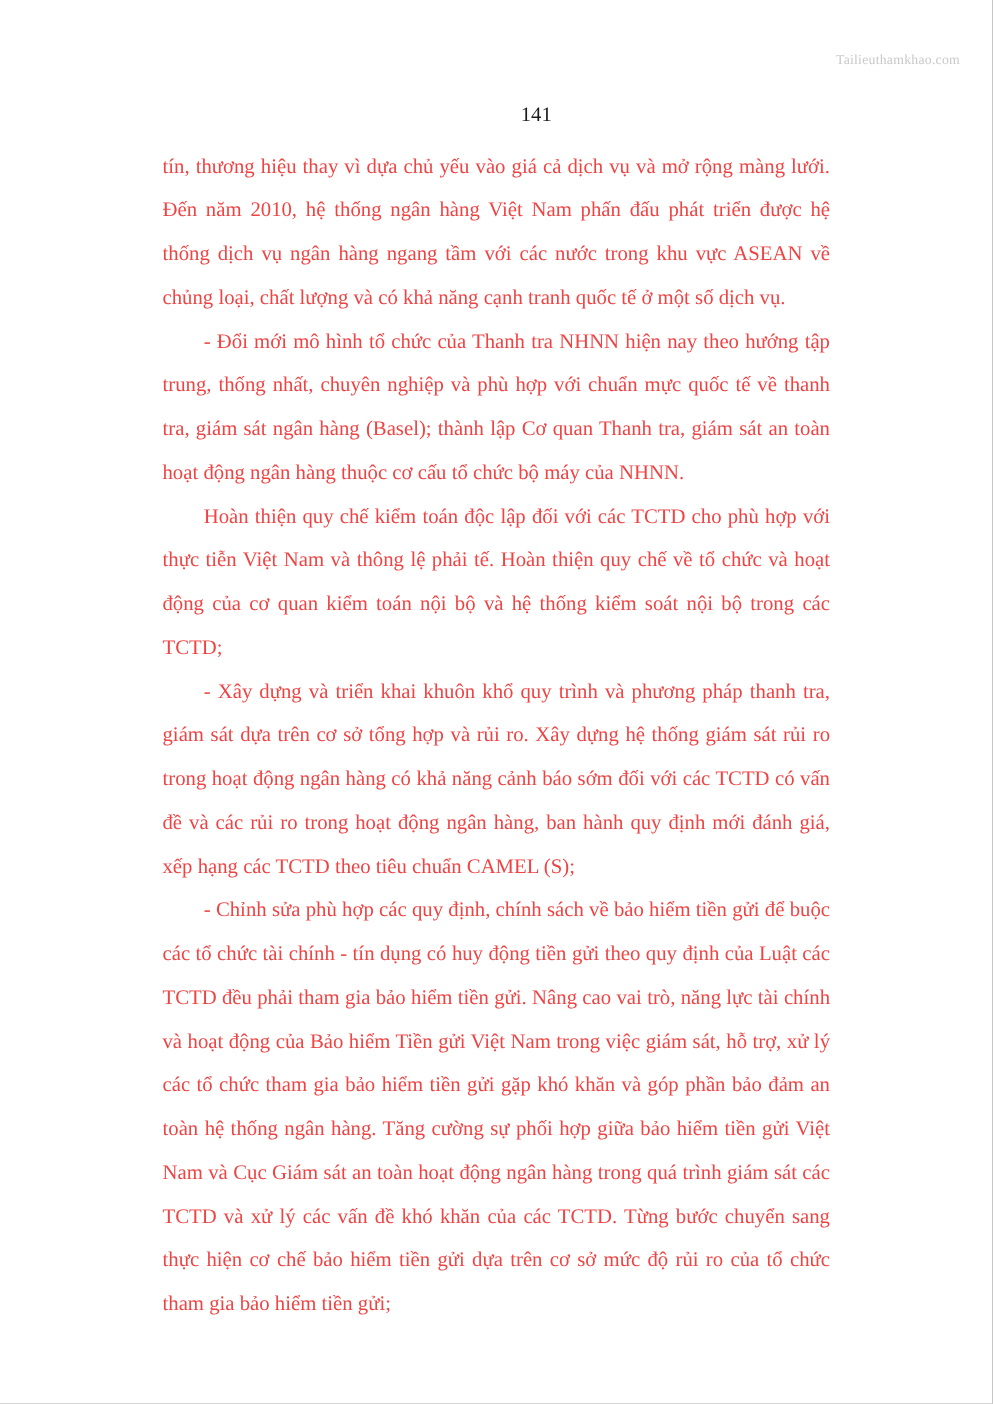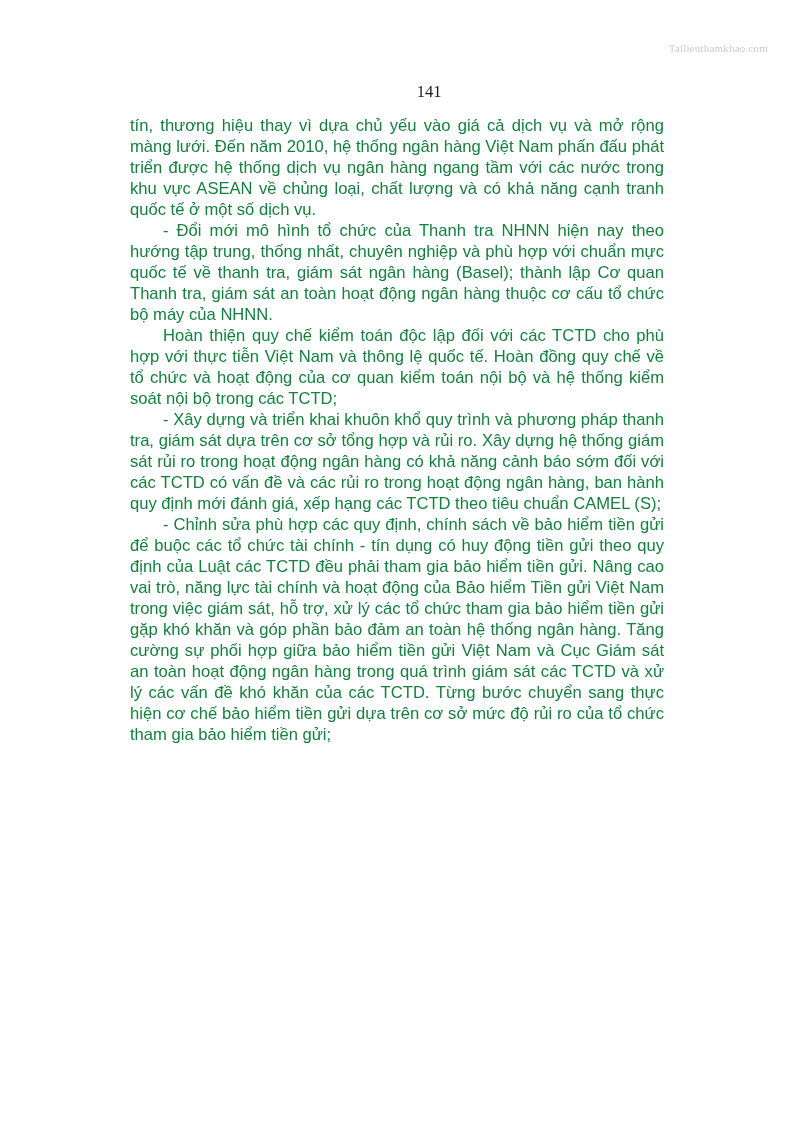--- a/index.html
+++ b/index.html
@@ -36,24 +36,24 @@
     font-family: "Liberation Serif", serif;
     font-size: 16.5px;
     color: #1a1a1a;
     padding-left: 32px;
   }
   .content {
     position: absolute;
     top: 115px;
     left: 130px;
     width: 534px;
-    font-family: Liberation Sans, sans-serif;
+    font-family: Liberation Serif, serif;
     font-size: 16.6px;
-    line-height: 21px;
-    color: #15803d;
+    line-height: 35px;
+    color: #ef4444;
     text-align: justify;
     text-justify: inter-word;
   }
   .content p {
     margin: 0;
     text-indent: 0;
   }
   .content p.indent {
     text-indent: 33px;
   }
@@ -67,18 +67,18 @@
 
 <div class="page">
 
   <div class="watermark">Tailieuthamkhao.com</div>
 
   <div class="page-number">141</div>
 
   <div class="content">
     <p class="plain">tín, thương hiệu thay vì dựa chủ yếu vào giá cả dịch vụ và mở rộng màng lưới. Đến năm 2010, hệ thống ngân hàng Việt Nam phấn đấu phát triển được hệ thống dịch vụ ngân hàng ngang tầm với các nước trong khu vực ASEAN về chủng loại, chất lượng và có khả năng cạnh tranh quốc tế ở một số dịch vụ.</p>
     <p class="indent">- Đổi mới mô hình tổ chức của Thanh tra NHNN hiện nay theo hướng tập trung, thống nhất, chuyên nghiệp và phù hợp với chuẩn mực quốc tế về thanh tra, giám sát ngân hàng (Basel); thành lập Cơ quan Thanh tra, giám sát an toàn hoạt động ngân hàng thuộc cơ cấu tổ chức bộ máy của NHNN.</p>
-    <p class="indent">Hoàn thiện quy chế kiểm toán độc lập đối với các TCTD cho phù hợp với thực tiễn Việt Nam và thông lệ quốc tế. Hoàn đồng quy chế về tổ chức và hoạt động của cơ quan kiểm toán nội bộ và hệ thống kiểm soát nội bộ trong các TCTD;</p>
+    <p class="indent">Hoàn thiện quy chế kiểm toán độc lập đối với các TCTD cho phù hợp với thực tiễn Việt Nam và thông lệ phải tế. Hoàn thiện quy chế về tổ chức và hoạt động của cơ quan kiểm toán nội bộ và hệ thống kiểm soát nội bộ trong các TCTD;</p>
     <p class="indent">- Xây dựng và triển khai khuôn khổ quy trình và phương pháp thanh tra, giám sát dựa trên cơ sở tổng hợp và rủi ro. Xây dựng hệ thống giám sát rủi ro trong hoạt động ngân hàng có khả năng cảnh báo sớm đối với các TCTD có vấn đề và các rủi ro trong hoạt động ngân hàng, ban hành quy định mới đánh giá, xếp hạng các TCTD theo tiêu chuẩn CAMEL (S);</p>
     <p class="indent">- Chỉnh sửa phù hợp các quy định, chính sách về bảo hiểm tiền gửi để buộc các tổ chức tài chính - tín dụng có huy động tiền gửi theo quy định của Luật các TCTD đều phải tham gia bảo hiểm tiền gửi. Nâng cao vai trò, năng lực tài chính và hoạt động của Bảo hiểm Tiền gửi Việt Nam trong việc giám sát, hỗ trợ, xử lý các tổ chức tham gia bảo hiểm tiền gửi gặp khó khăn và góp phần bảo đảm an toàn hệ thống ngân hàng. Tăng cường sự phối hợp giữa bảo hiểm tiền gửi Việt Nam và Cục Giám sát an toàn hoạt động ngân hàng trong quá trình giám sát các TCTD và xử lý các vấn đề khó khăn của các TCTD. Từng bước chuyển sang thực hiện cơ chế bảo hiểm tiền gửi dựa trên cơ sở mức độ rủi ro của tổ chức tham gia bảo hiểm tiền gửi;</p>
   </div>
 
 </div>
 
 </body></html>

